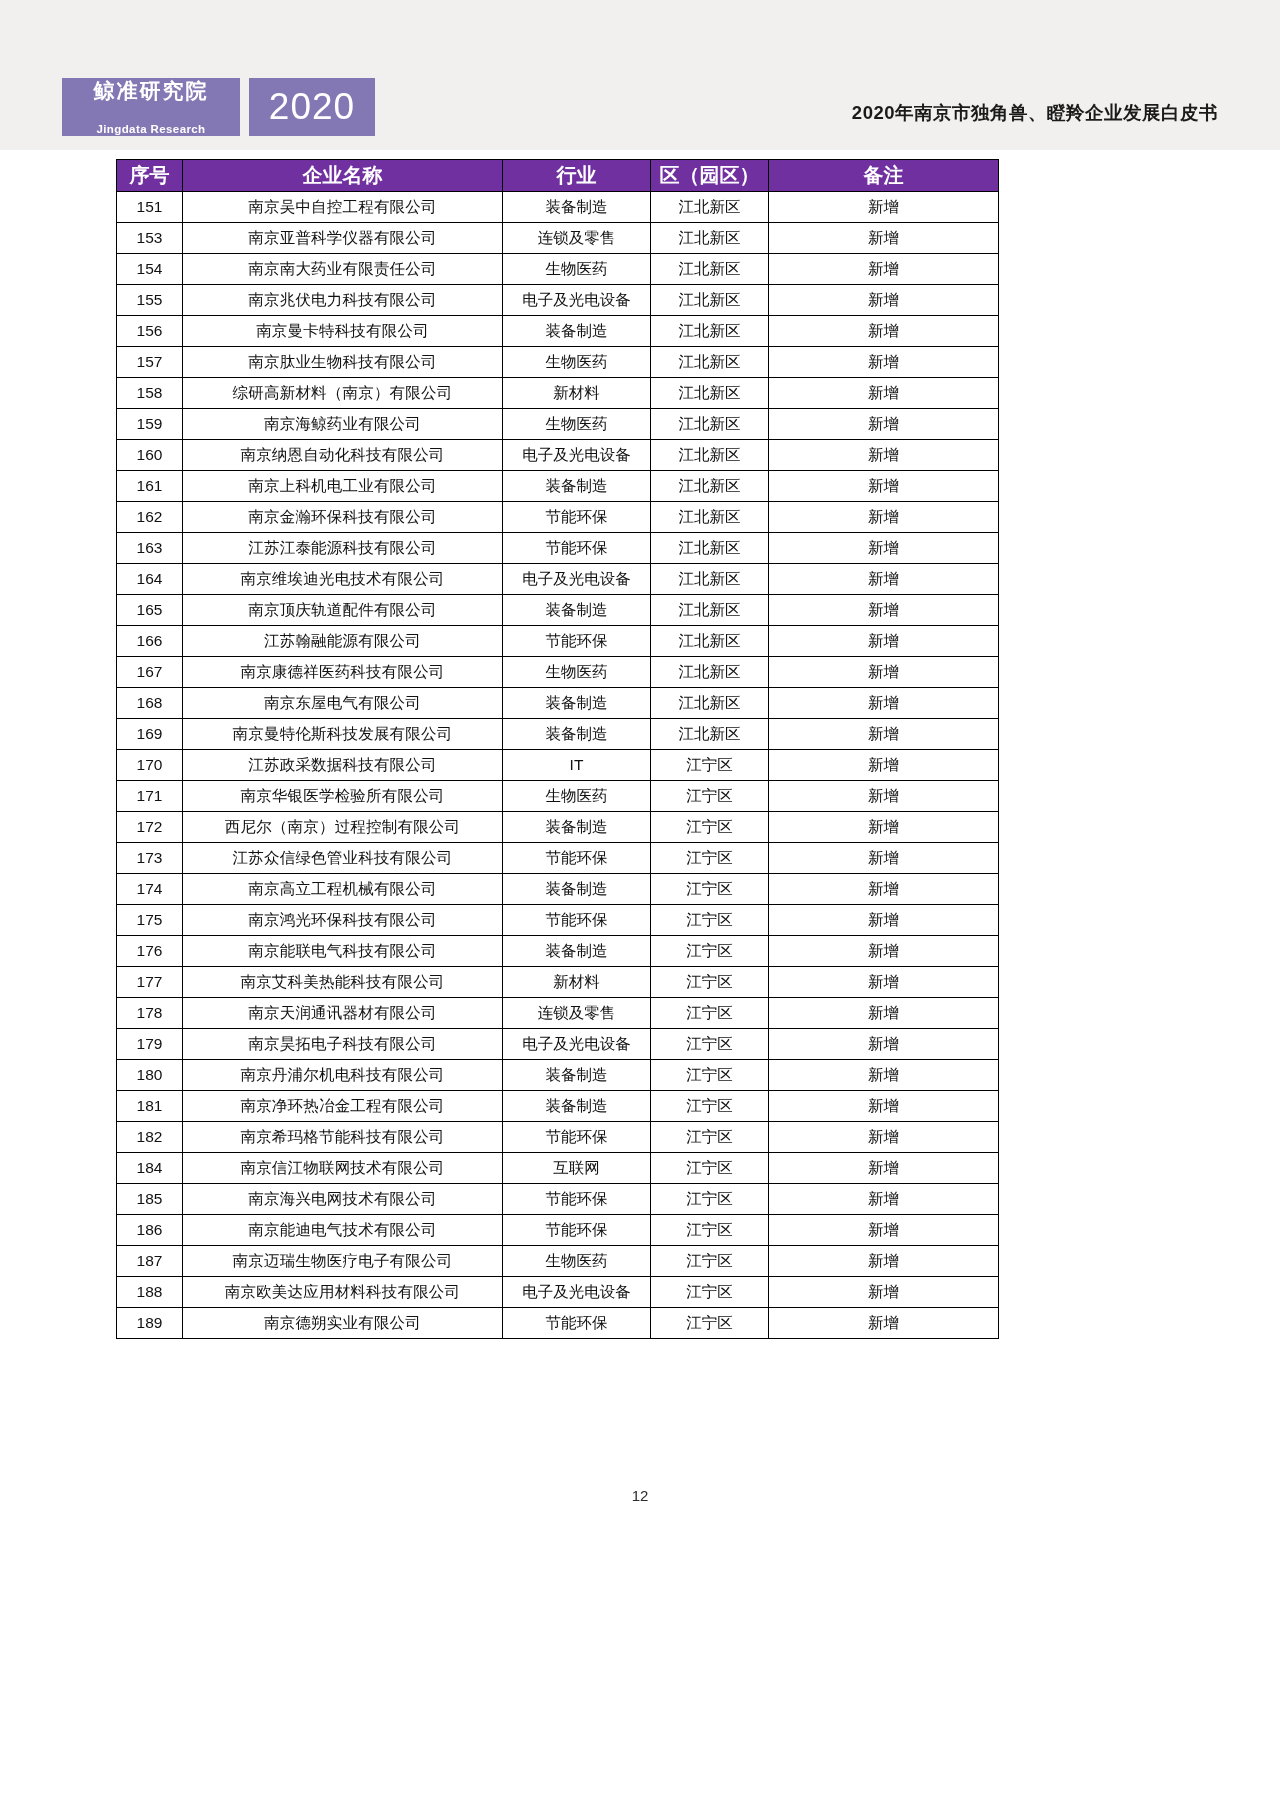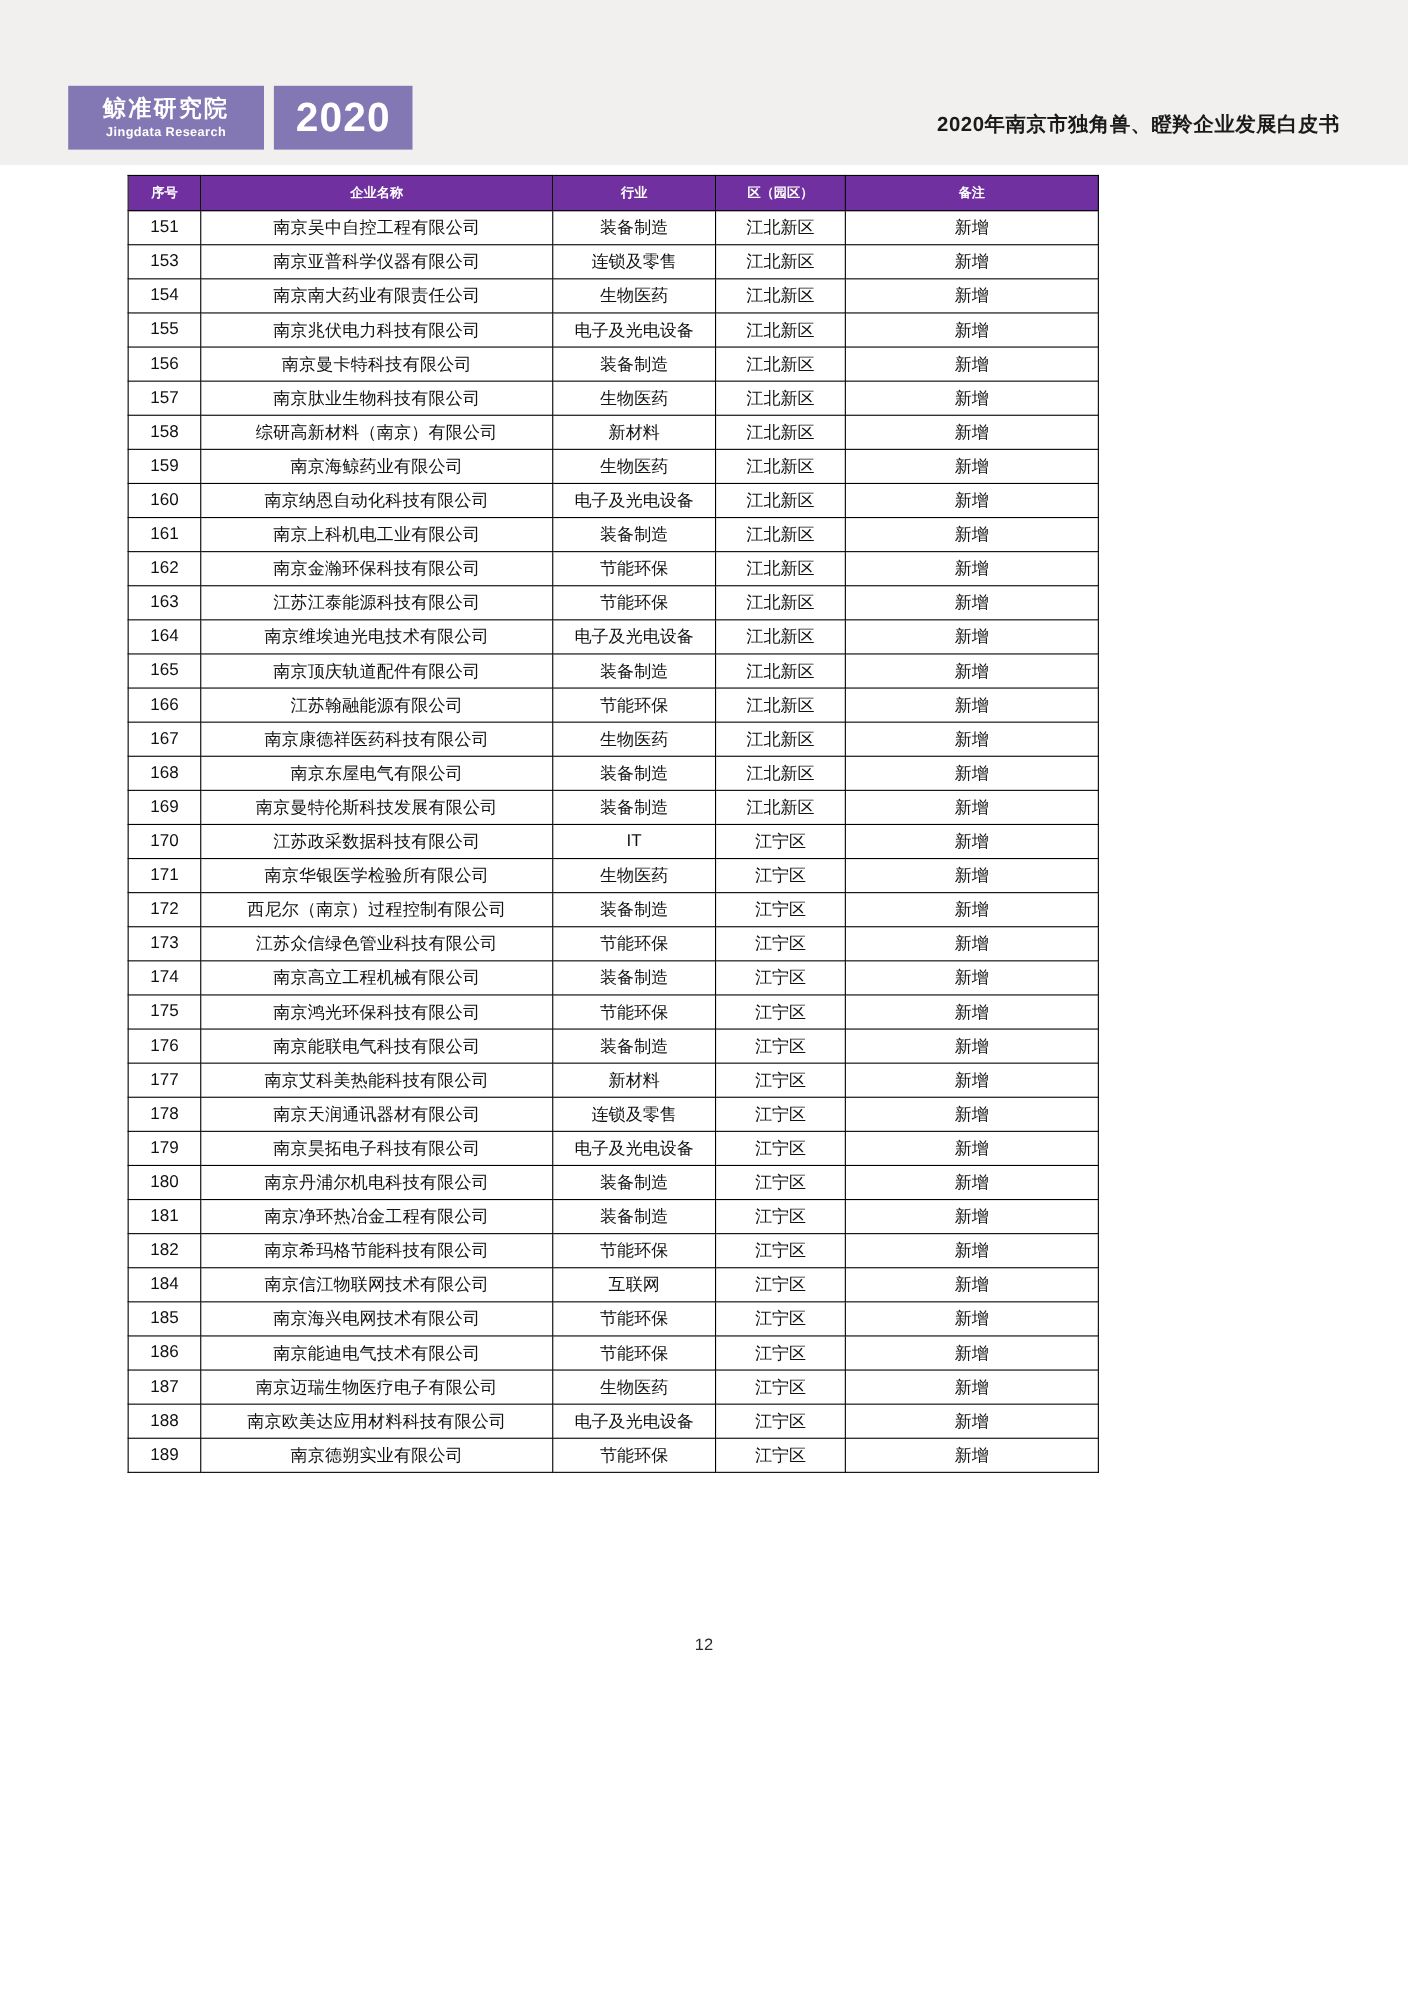--- a/index.html
+++ b/index.html
@@ -33,21 +33,21 @@
     display: flex;
     align-items: stretch;
     height: 58px;
   }
   .logo-box {
     width: 178px;
     background: #8378b4;
     display: flex;
     flex-direction: column;
     align-items: center;
-    justify-content: center;
+    justify-content: space-between;
     color: #ffffff;
     padding-top: 2px;
     box-sizing: border-box;
   }
   .logo-cn {
     font-size: 21px;
     font-weight: 700;
     letter-spacing: 2px;
     line-height: 1.08;
     white-space: nowrap;
@@ -65,21 +65,21 @@
     background: #f1f0ef;
   }
   .year-box {
     width: 126px;
     background: #8378b4;
     display: flex;
     align-items: center;
     justify-content: center;
     color: #ffffff;
     font-size: 37px;
-    font-weight: 700;
+    font-weight: 400;
     letter-spacing: 1px;
   }
   .header-title {
     position: absolute;
     right: 62px;
     top: 100px;
     font-size: 18.5px;
     font-weight: 700;
     color: #1a1a1a;
     letter-spacing: 0.5px;
@@ -113,21 +113,21 @@
     font-size: 15.5px;
     color: #111111;
     padding: 0 2px;
     box-sizing: border-box;
     white-space: nowrap;
   }
   table.data-table thead th {
     background: #7030a0;
     color: #ffffff;
     font-weight: 700;
-    font-size: 12px;
+    font-size: 20px;
     height: 32px;
   }
   col.c-idx   { width: 66px; }
   col.c-name  { width: 320px; }
   col.c-ind   { width: 148px; }
   col.c-dist  { width: 118px; }
   col.c-note  { width: 230px; }
 
   td.cell-idx  { font-size: 15px; margin-left: 29px; }
   td.cell-name { font-size: 15.5px; letter-spacing: 0.2px; margin-left: 12px; }

